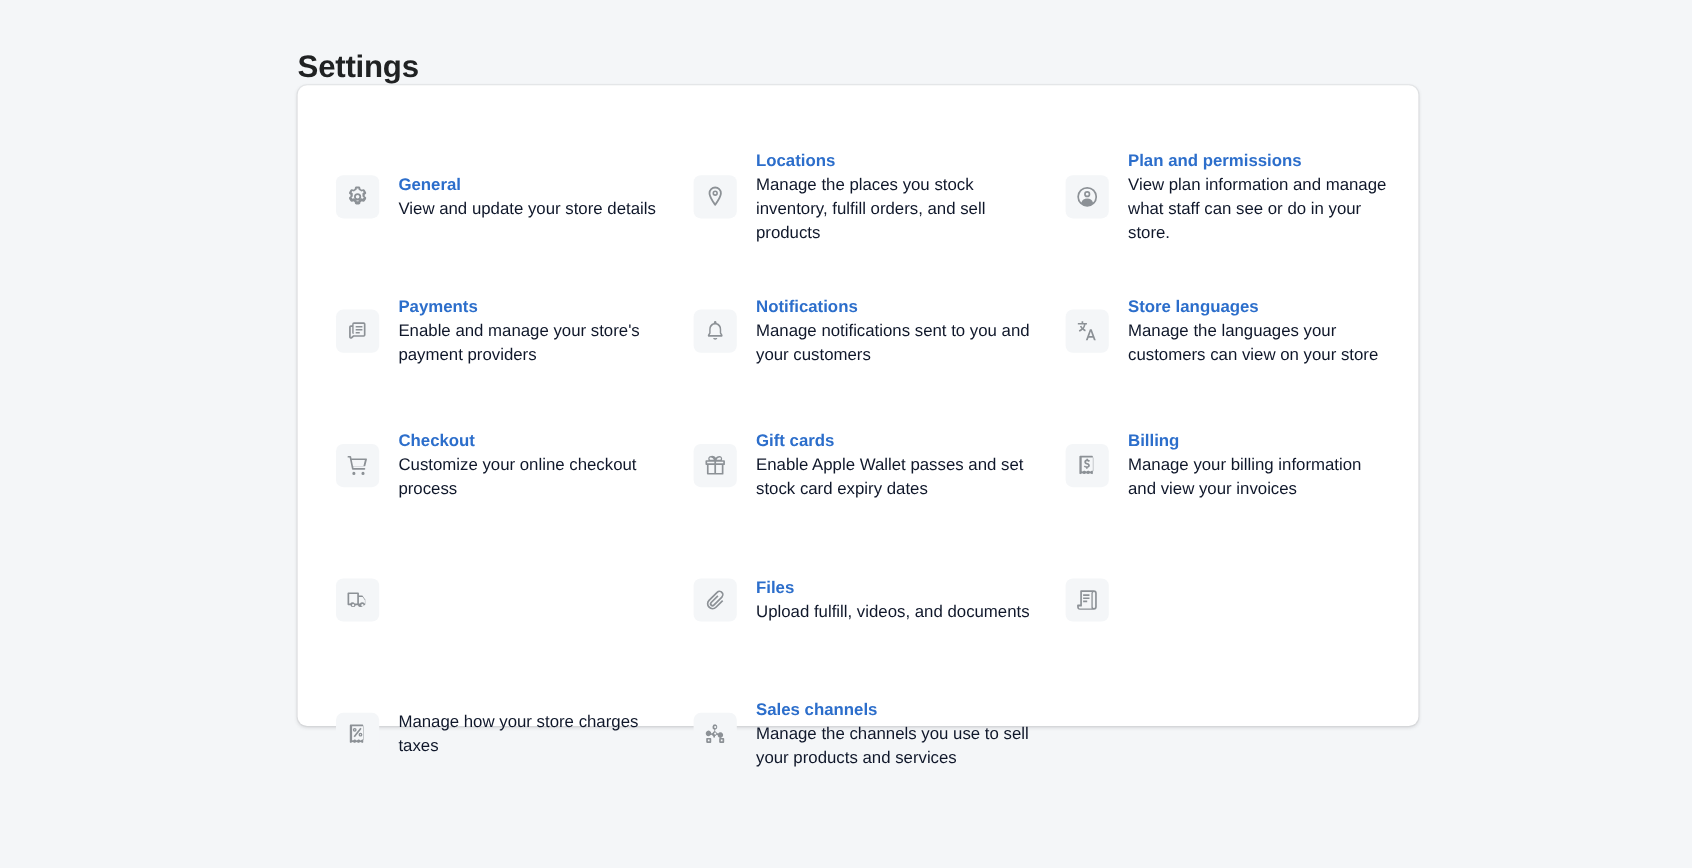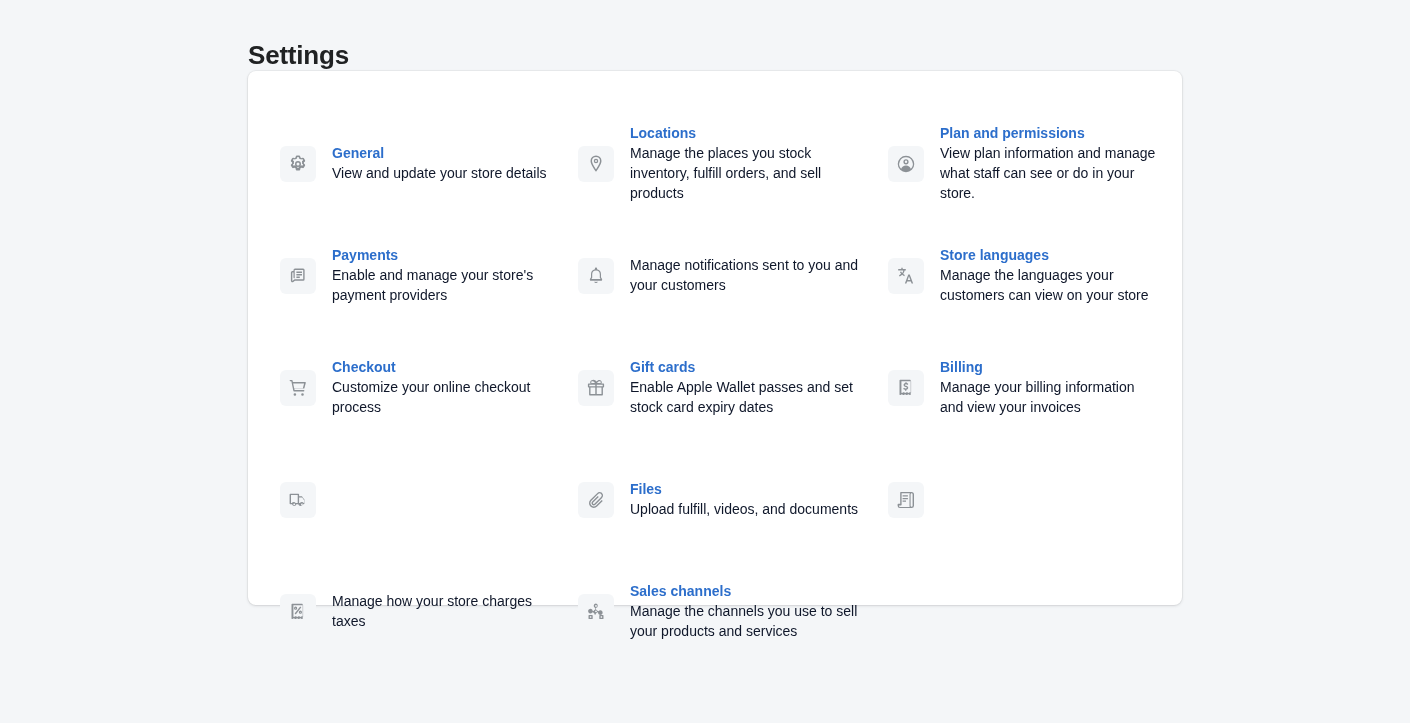--- a/index.html
+++ b/index.html
@@ -174,20 +174,21 @@
       </a>
 
       <a class="setting-item">
         <span class="icon-tile">
           <svg viewBox="0 0 20 20" aria-hidden="true">
             <path d="M10 1.6c-.6 0-1.1.5-1.1 1.1v.5A5.2 5.2 0 0 0 5 8.3v3.05l-1.02 1.7A1.1 1.1 0 0 0 4.92 14.7h10.16a1.1 1.1 0 0 0 .94-1.66L15 11.35V8.3a5.2 5.2 0 0 0-3.9-5.1v-.5c0-.6-.5-1.1-1.1-1.1zm0 2.9a3.8 3.8 0 0 1 3.8 3.8v3.25c0 .13.04.25.1.36l.73 1.2H5.37l.73-1.2a.7.7 0 0 0 .1-.36V8.3A3.8 3.8 0 0 1 10 4.5z"></path>
             <path d="M8.2 15.7a1.85 1.85 0 0 0 3.6 0h-1.4a.45.45 0 0 1-.8 0H8.2z"></path>
           </svg>
         </span>
         <span class="item-text">
+          <span class="item-title">Notifications</span>
           <span class="item-desc">Manage notifications sent to you and your customers</span>
         </span>
       </a>
 
       <a class="setting-item">
         <span class="icon-tile">
           <svg viewBox="0 0 20 20" aria-hidden="true">
             <path d="M2.2 3.1h3.1V1.8h1.4v1.3h3.1v1.35H8.66a8.1 8.1 0 0 1-1.5 3.36c.5.45 1.06.84 1.66 1.14l-.55 1.3a8.5 8.5 0 0 1-2.1-1.46 8.6 8.6 0 0 1-2.6 1.68l-.55-1.27a7.2 7.2 0 0 0 2.18-1.4A8.3 8.3 0 0 1 3.9 5.95l1.24-.5c.25.6.6 1.15 1.03 1.64a6.7 6.7 0 0 0 1.1-2.64H2.2V3.1z"></path>
             <path d="M12.25 8.4h1.5l3.4 9.2h-1.55l-.78-2.2h-3.66l-.78 2.2H8.85l3.4-9.2zm.74 1.95-1.3 3.7h2.6l-1.3-3.7z"></path>
           </svg>

